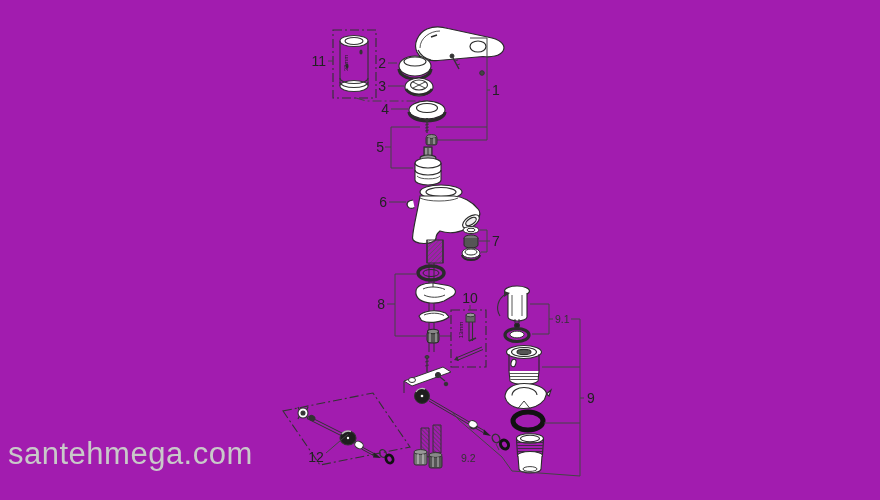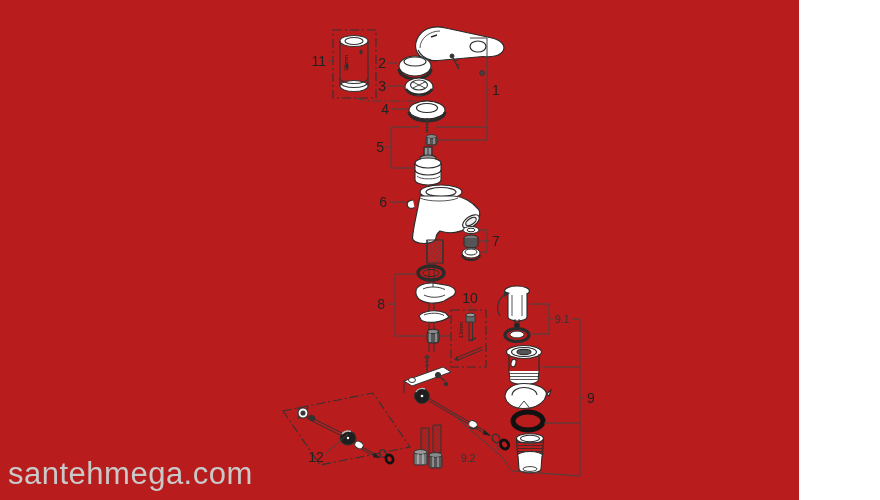--- a/index.html
+++ b/index.html
@@ -1,34 +1,34 @@
 <!DOCTYPE html>
 <html><head>
 <meta charset="utf-8">
 <style>
   html,body{margin:0;padding:0;background:#fff;}
   .stage{
     position:relative;
-    width:799px;height:500px;
-    background:#b91c1c;
+    width:880px;height:500px;
+    background:#a21caf;
     overflow:hidden;
     font-family:"Liberation Sans", sans-serif;
     text-decoration:underline;
   }
   svg{position:absolute;left:0;top:0;}
   svg text{
     font-family:"Liberation Sans", sans-serif;
     fill:#222;
   }
   .callout{font-size:14px;}
   .callout-sub{font-size:10.5px;fill:#333;}
   .tool-size{font-size:6px;fill:#222;}
   .watermark{
     position:absolute;
-    left:8px;top:456px;
+    left:8px;top:436px;
     font-size:31px;
     color:#c9c9c9;
     letter-spacing:0.5px;
     user-select:none;
   }
 </style>
 </head>
 <body>
 
 <div class="stage">

